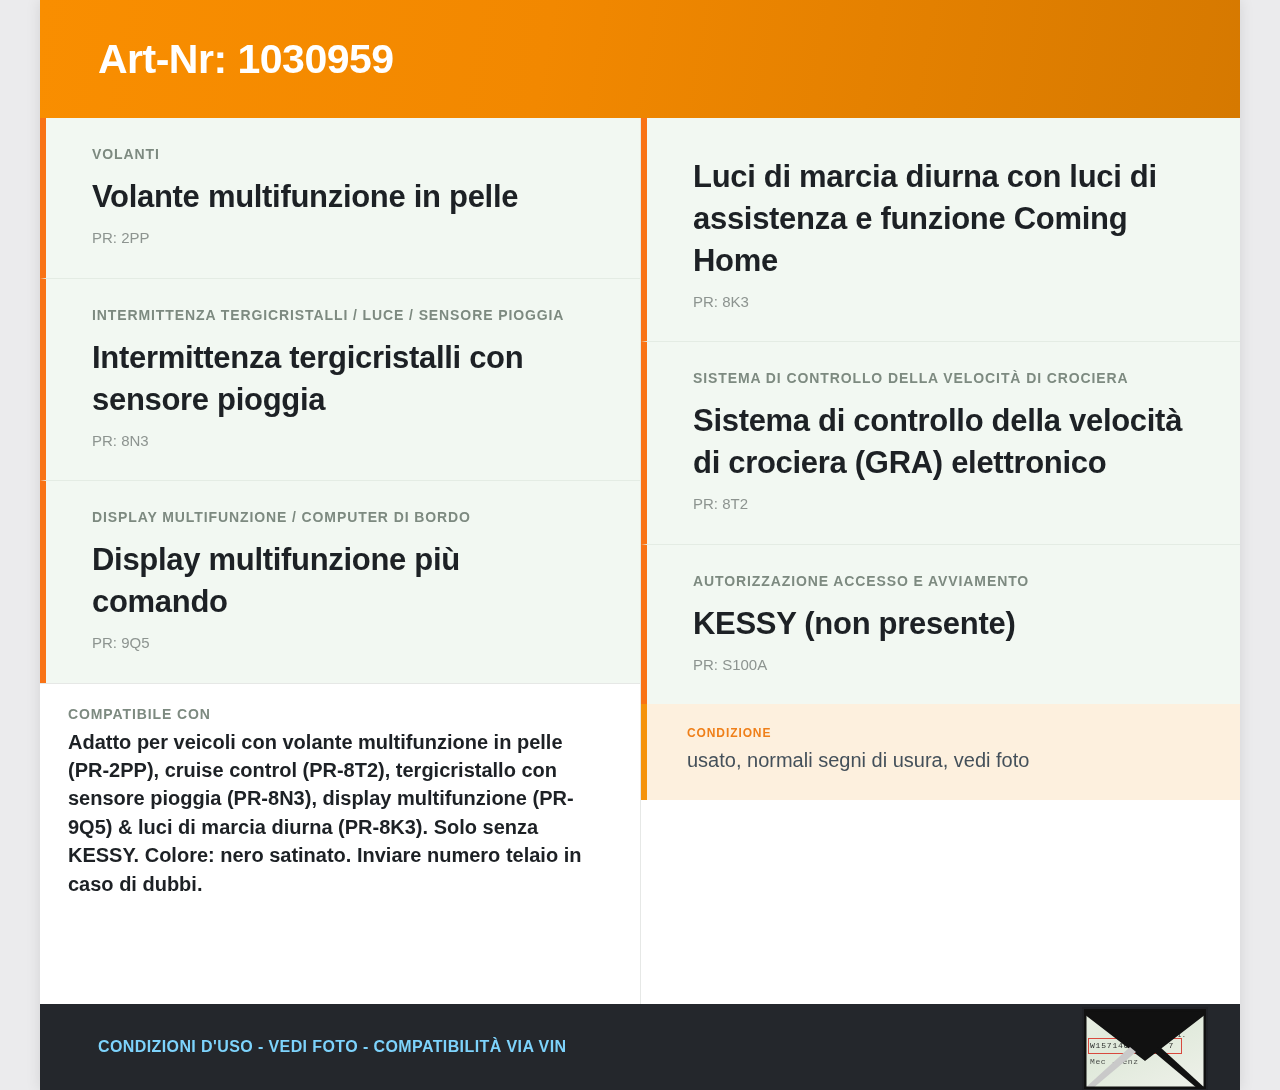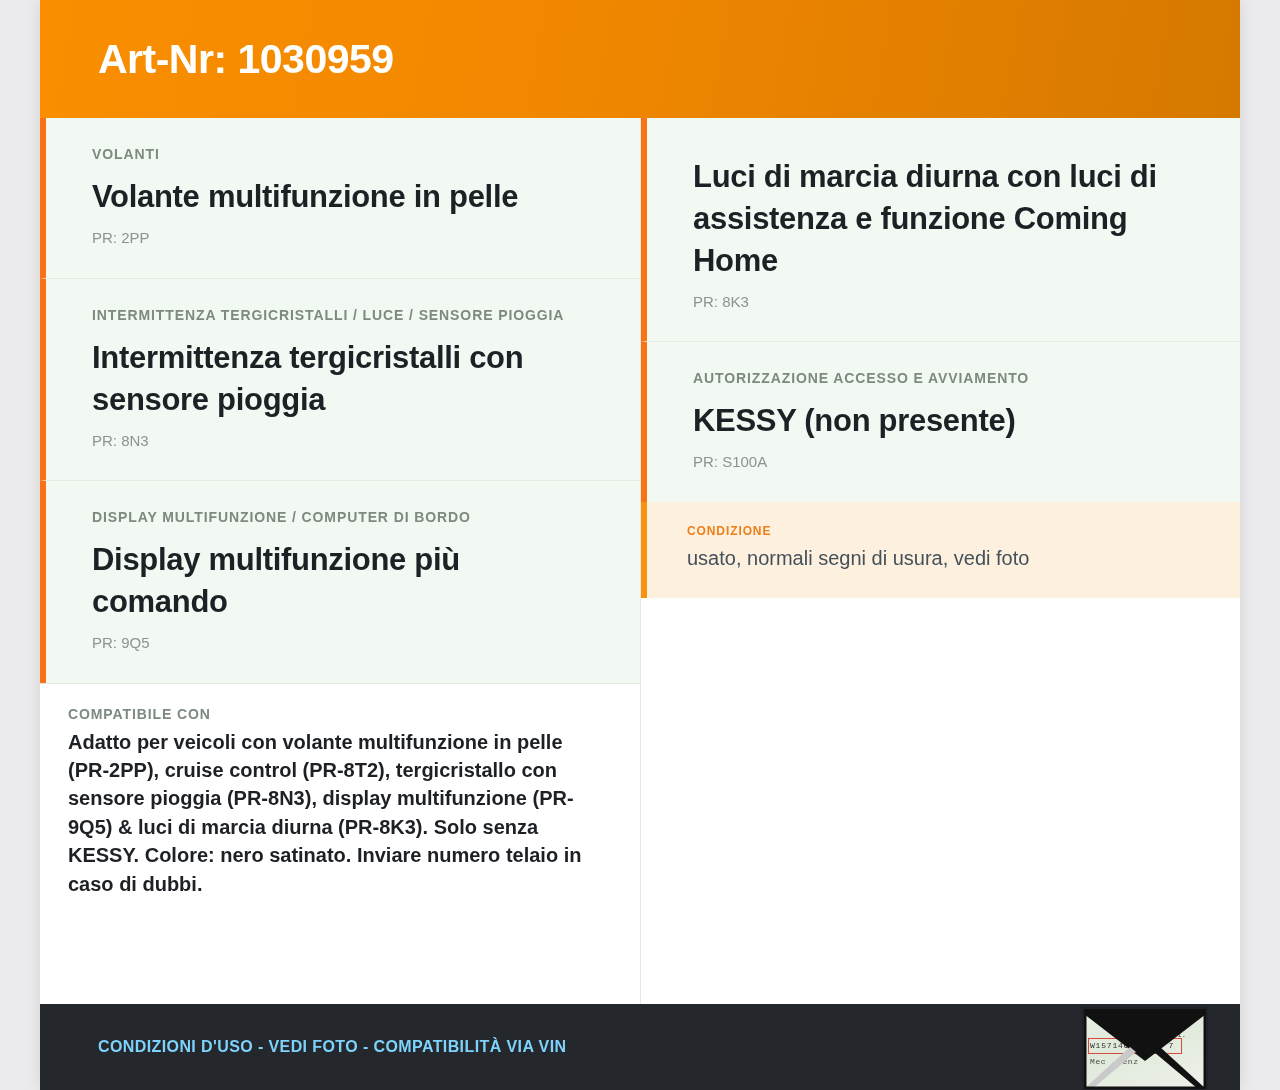--- a/index.html
+++ b/index.html
@@ -253,20 +253,25 @@
       <div class="col-spacer"></div>
     </div>
 
     <div class="col col-right">
 
       <div class="card">
         <div class="card-title">Luci di marcia diurna con luci di assistenza e funzione Coming Home</div>
         <div class="card-pr">PR: 8K3</div>
       </div>
 
+      <div class="card">
+        <div class="card-eyebrow">SISTEMA DI CONTROLLO DELLA VELOCITÀ DI CROCIERA</div>
+        <div class="card-title">Sistema di controllo della velocità di crociera (GRA) elettronico</div>
+        <div class="card-pr">PR: 8T2</div>
+      </div>
 
       <div class="card">
         <div class="card-eyebrow">AUTORIZZAZIONE ACCESSO E AVVIAMENTO</div>
         <div class="card-title">KESSY (non presente)</div>
         <div class="card-pr">PR: S100A</div>
       </div>
 
       <div class="condition">
         <div class="condition-eyebrow">CONDIZIONE</div>
         <div class="condition-text">usato, normali segni di usura, vedi foto</div>

